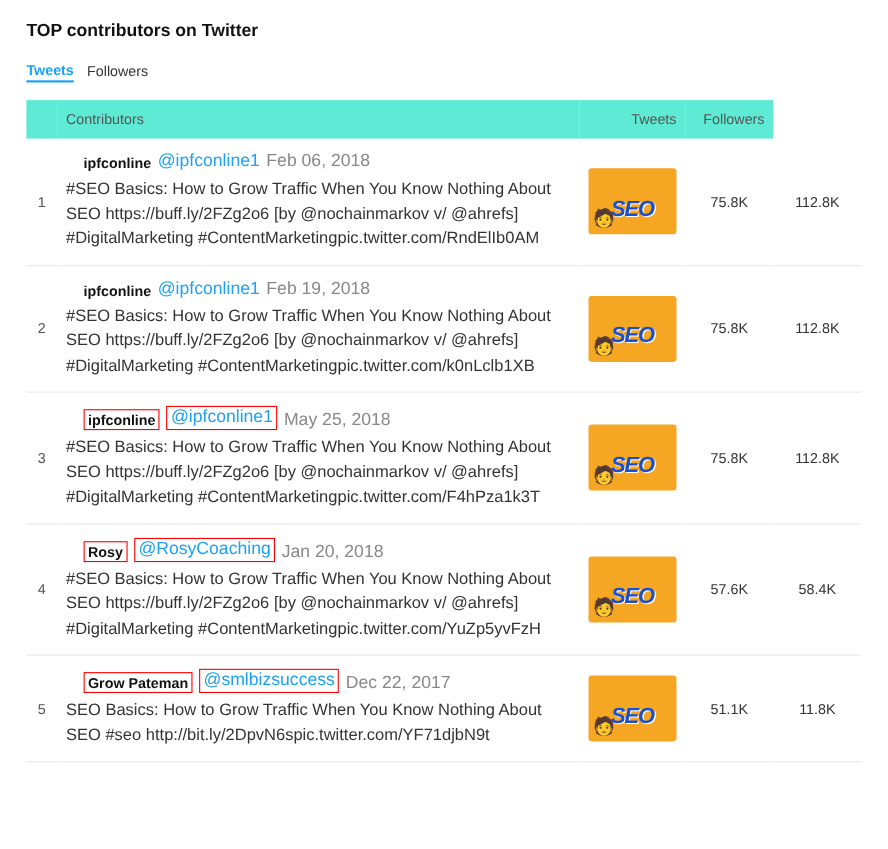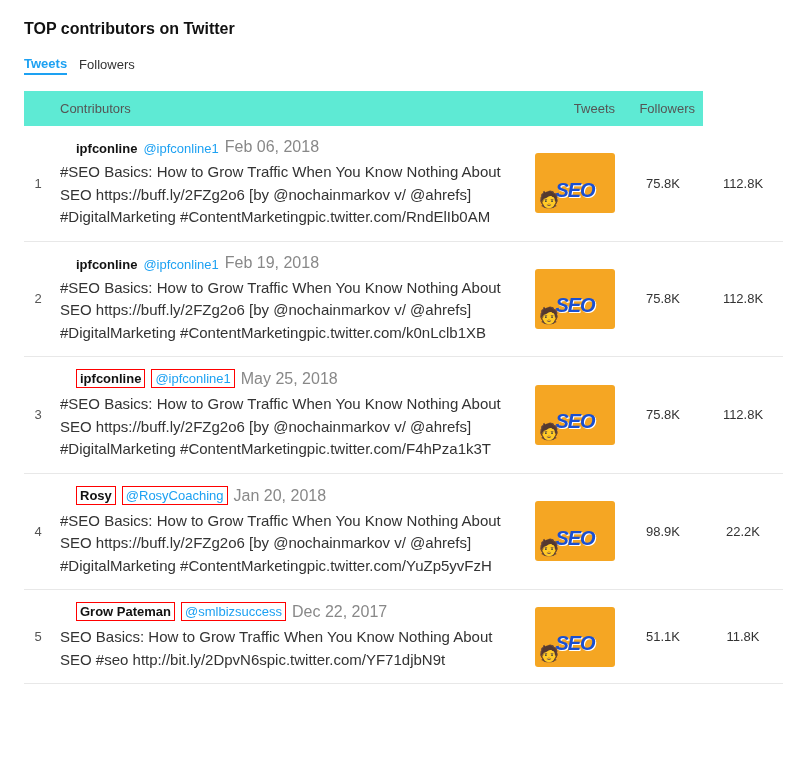--- a/index.html
+++ b/index.html
@@ -84,21 +84,21 @@
       color: #111;
       border: 1.5px solid red;
       padding: 1px 3px;
     }
     .username-box.no-border {
       border: none;
       padding: 0;
     }
     .handle {
       color: #1da1f2;
-      font-size: 13px;
+      font-size: 16px;
       border: 1.5px solid red;
       padding: 1px 3px;
     }
     .handle.no-border {
       border: none;
       padding: 0;
     }
     .date {
       color: #888;
       font-size: 16px;
@@ -234,22 +234,22 @@
             <span class="date">Jan 20, 2018</span>
           </div>
           <div class="tweet-text">#SEO Basics: How to Grow Traffic When You Know Nothing About SEO https://buff.ly/2FZg2o6 [by @nochainmarkov v/ @ahrefs] #DigitalMarketing #ContentMarketingpic.twitter.com/YuZp5yvFzH</div>
         </td>
         <td class="image-cell">
           <div class="tweet-image">
             <span class="figure-person">🧑</span>
             <span class="seo-text">SEO</span>
           </div>
         </td>
-        <td class="num-cell">98.9K</td>
-        <td class="num-cell">22.2K</td>
+        <td class="num-cell">57.6K</td>
+        <td class="num-cell">58.4K</td>
       </tr>
       <tr>
         <td class="rank-cell">5</td>
         <td class="content-cell">
           <div class="tweet-header">
             <span class="username-box">Grow Pateman</span>
             <span class="handle">@smlbizsuccess</span>
             <span class="date">Dec 22, 2017</span>
           </div>
           <div class="tweet-text">SEO Basics: How to Grow Traffic When You Know Nothing About SEO #seo http://bit.ly/2DpvN6spic.twitter.com/YF71djbN9t</div>

